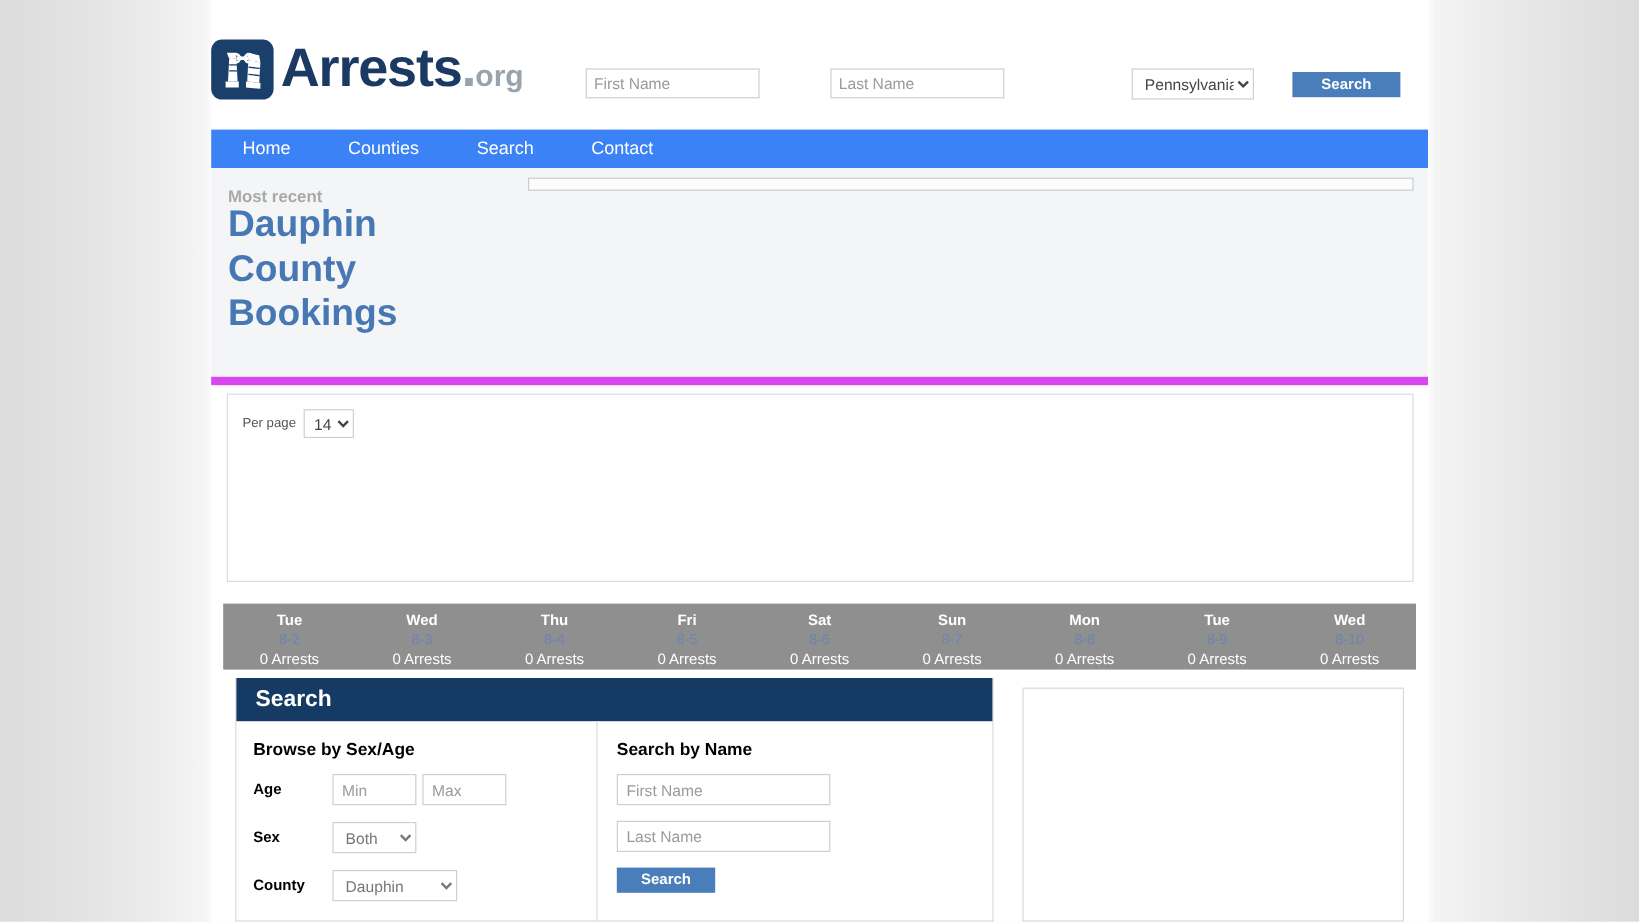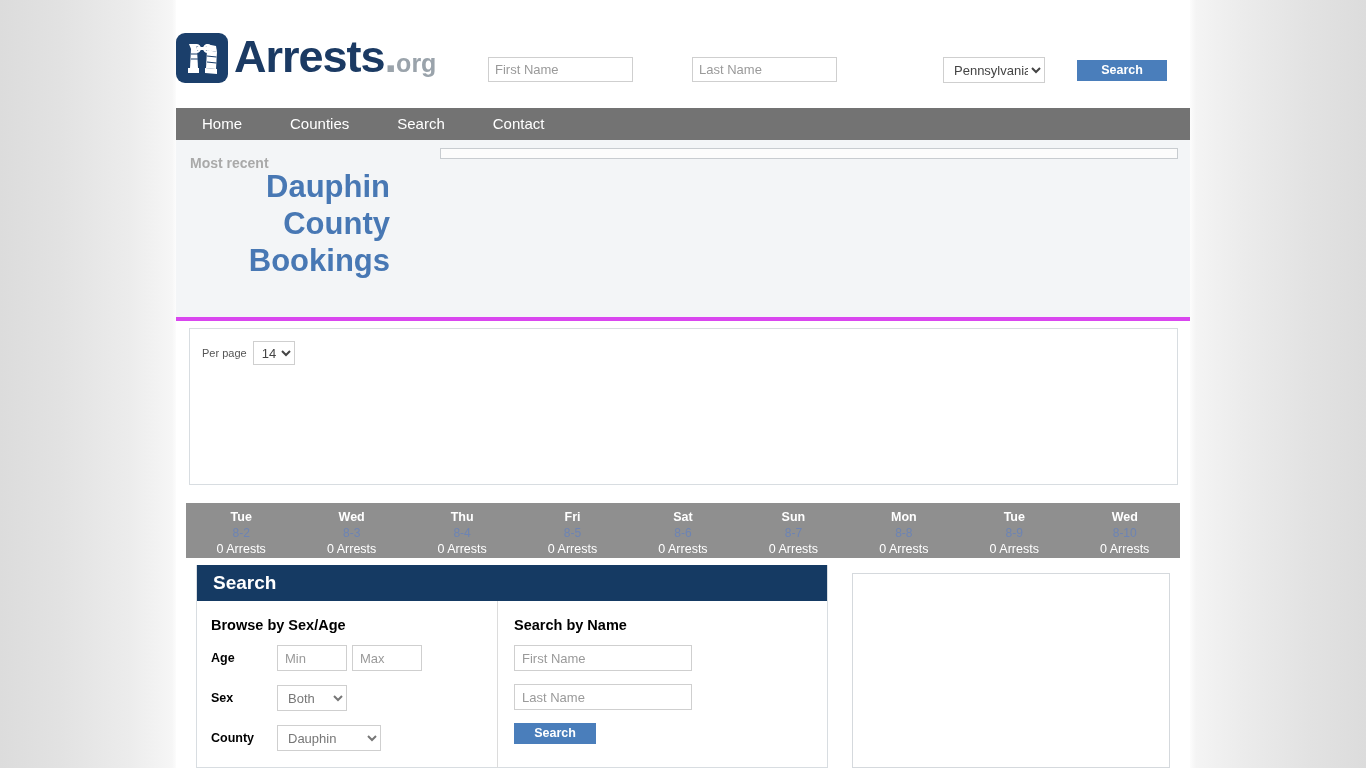--- a/index.html
+++ b/index.html
@@ -103,42 +103,41 @@
     font-weight: bold;
     cursor: pointer;
     padding: 0;
     line-height: 21px;
   }
 
   
   .navbar {
     position: relative;
     height: 32px;
-    background: #737373;
+    background: #3b82f6;
     display: flex;
     align-items: center;
     padding-left: 26px;
   }
   .navbar a {
     color: #ffffff;
     text-decoration: none;
     font-size: 15px;
     padding: 0 0;
     margin-right: 48px;
     line-height: 32px;
     display: inline-block;
   }
 
   
   .hero {
     position: relative;
     height: 181px;
     background: #f3f5f7;
-    border-bottom: 4px solid #d946ef;
-    text-align: right;
+    border-bottom: 7px solid #d946ef;
   }
   .hero-mostrecent {
     position: absolute;
     left: 14px; top: 15px;
     font-size: 14px;
     font-weight: bold;
     color: #a9a9a9;
   }
   .hero-title {
     position: absolute;

